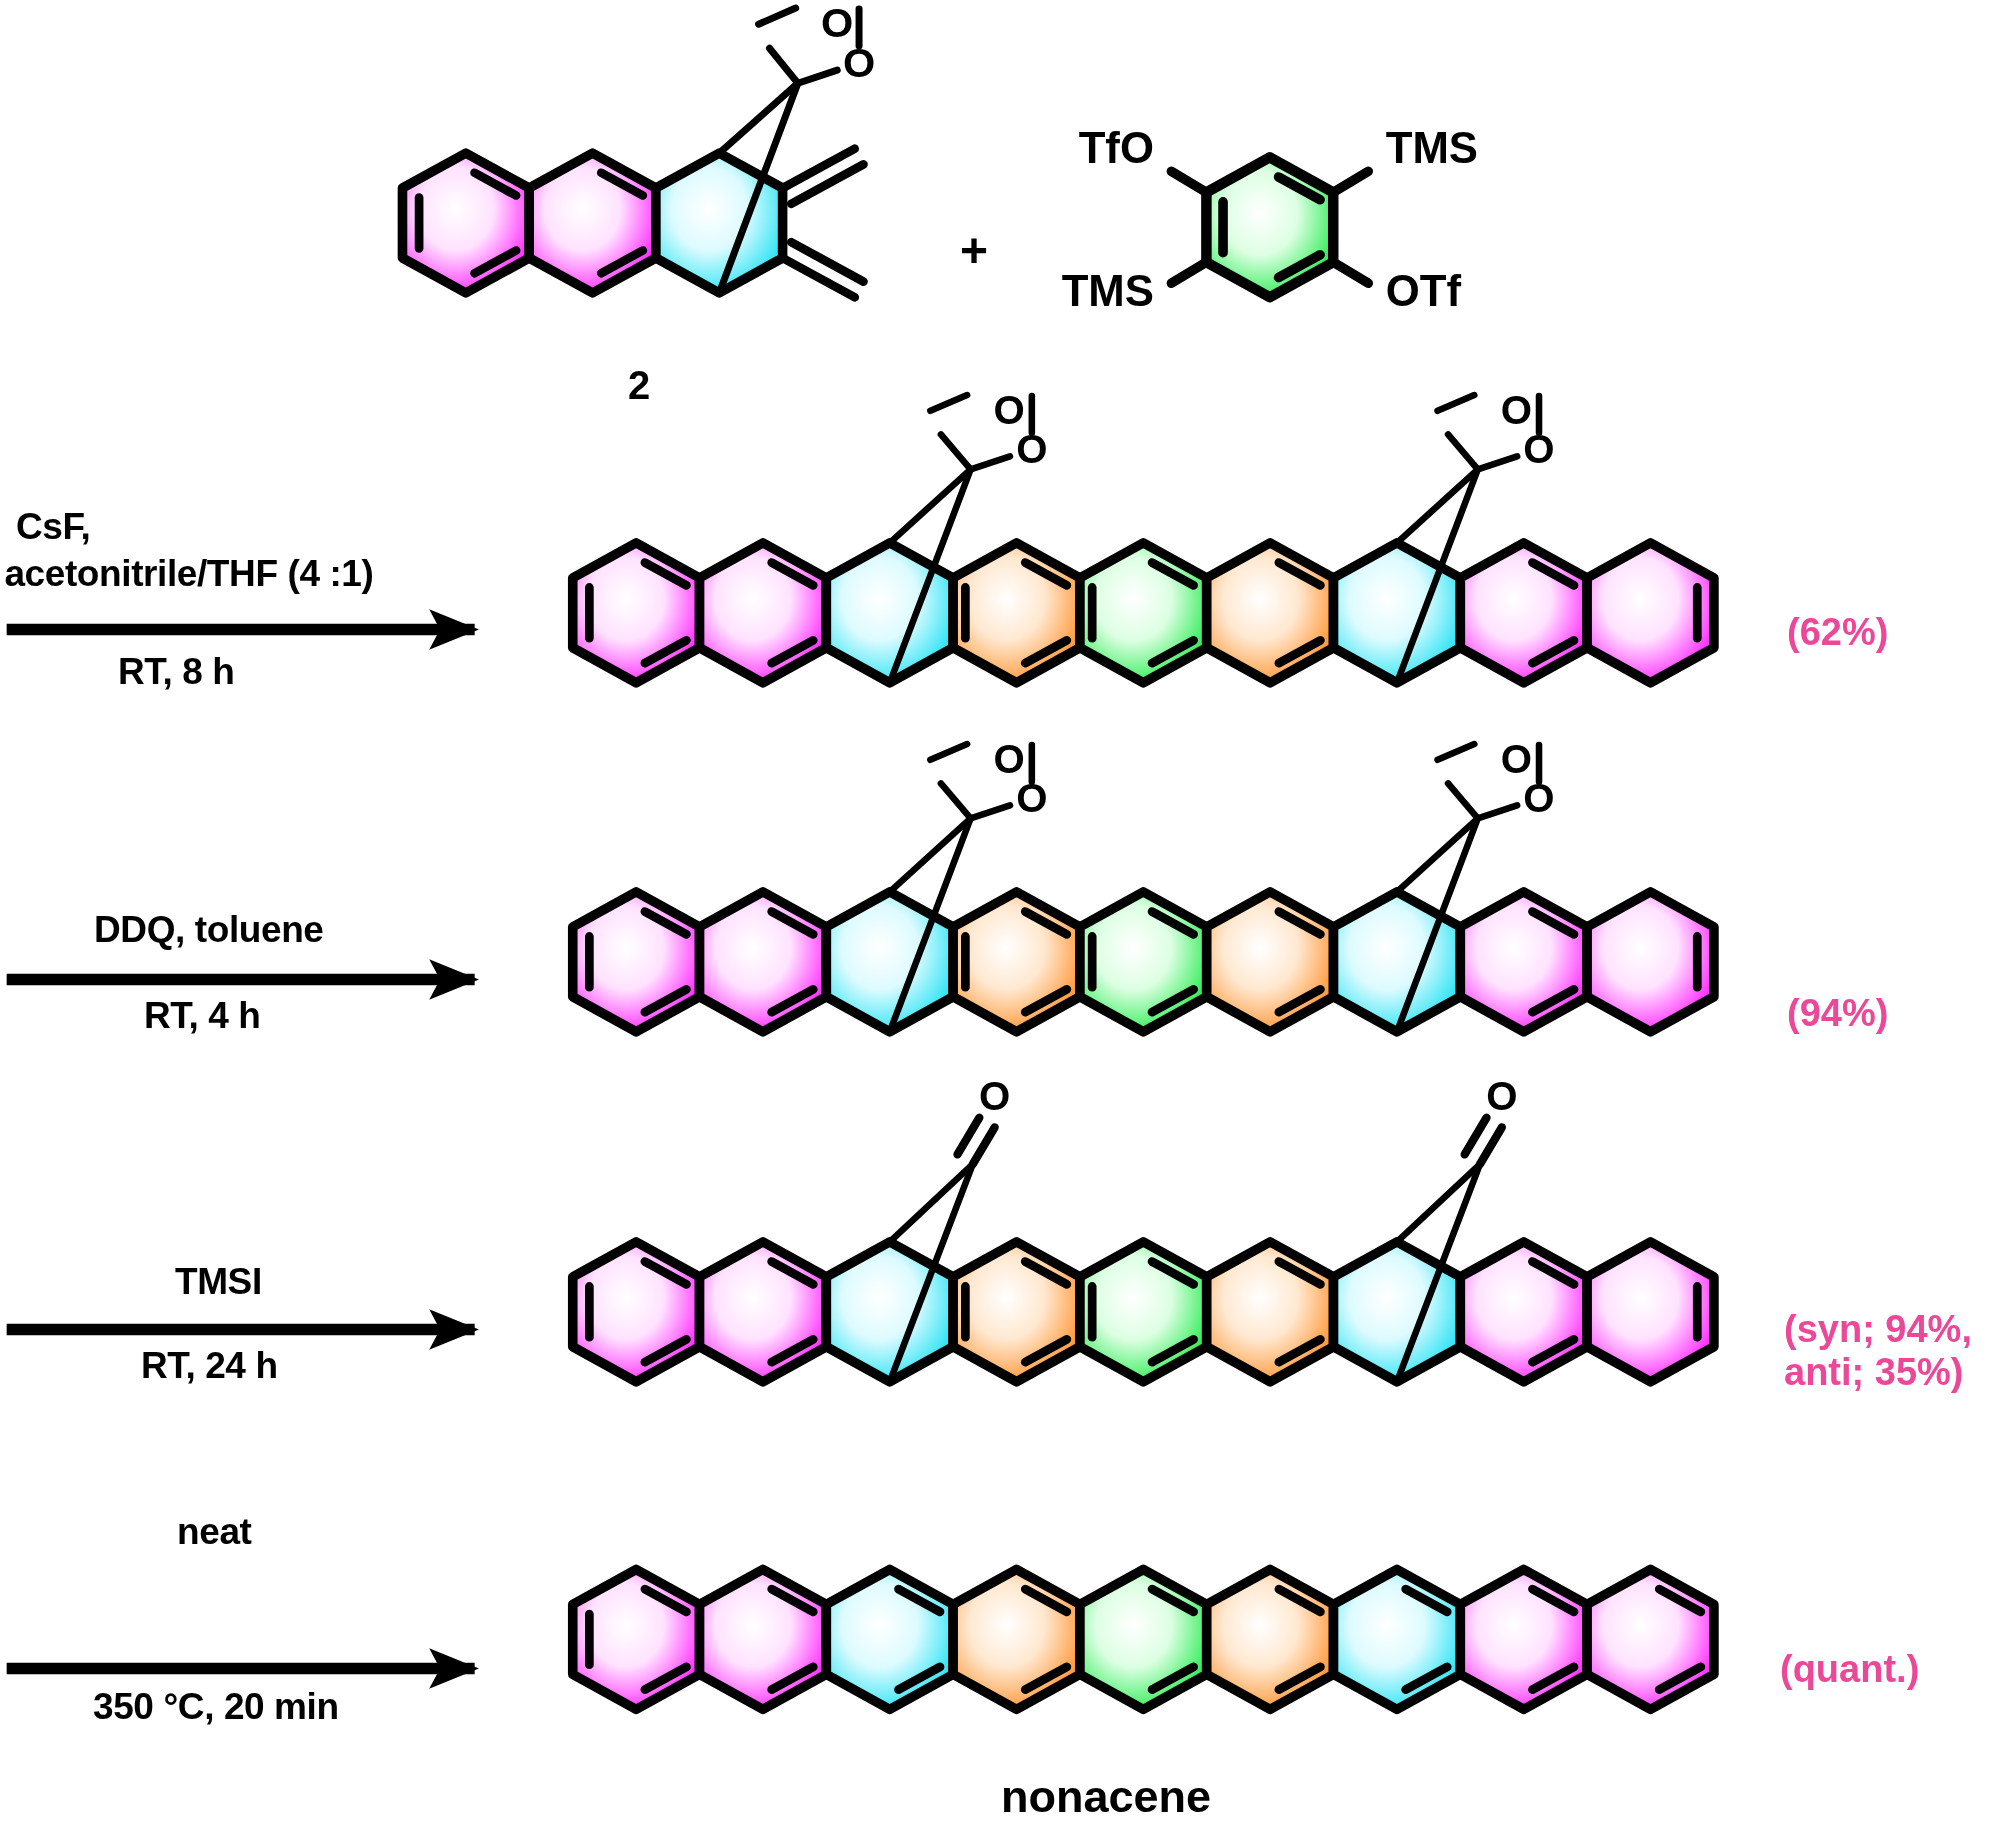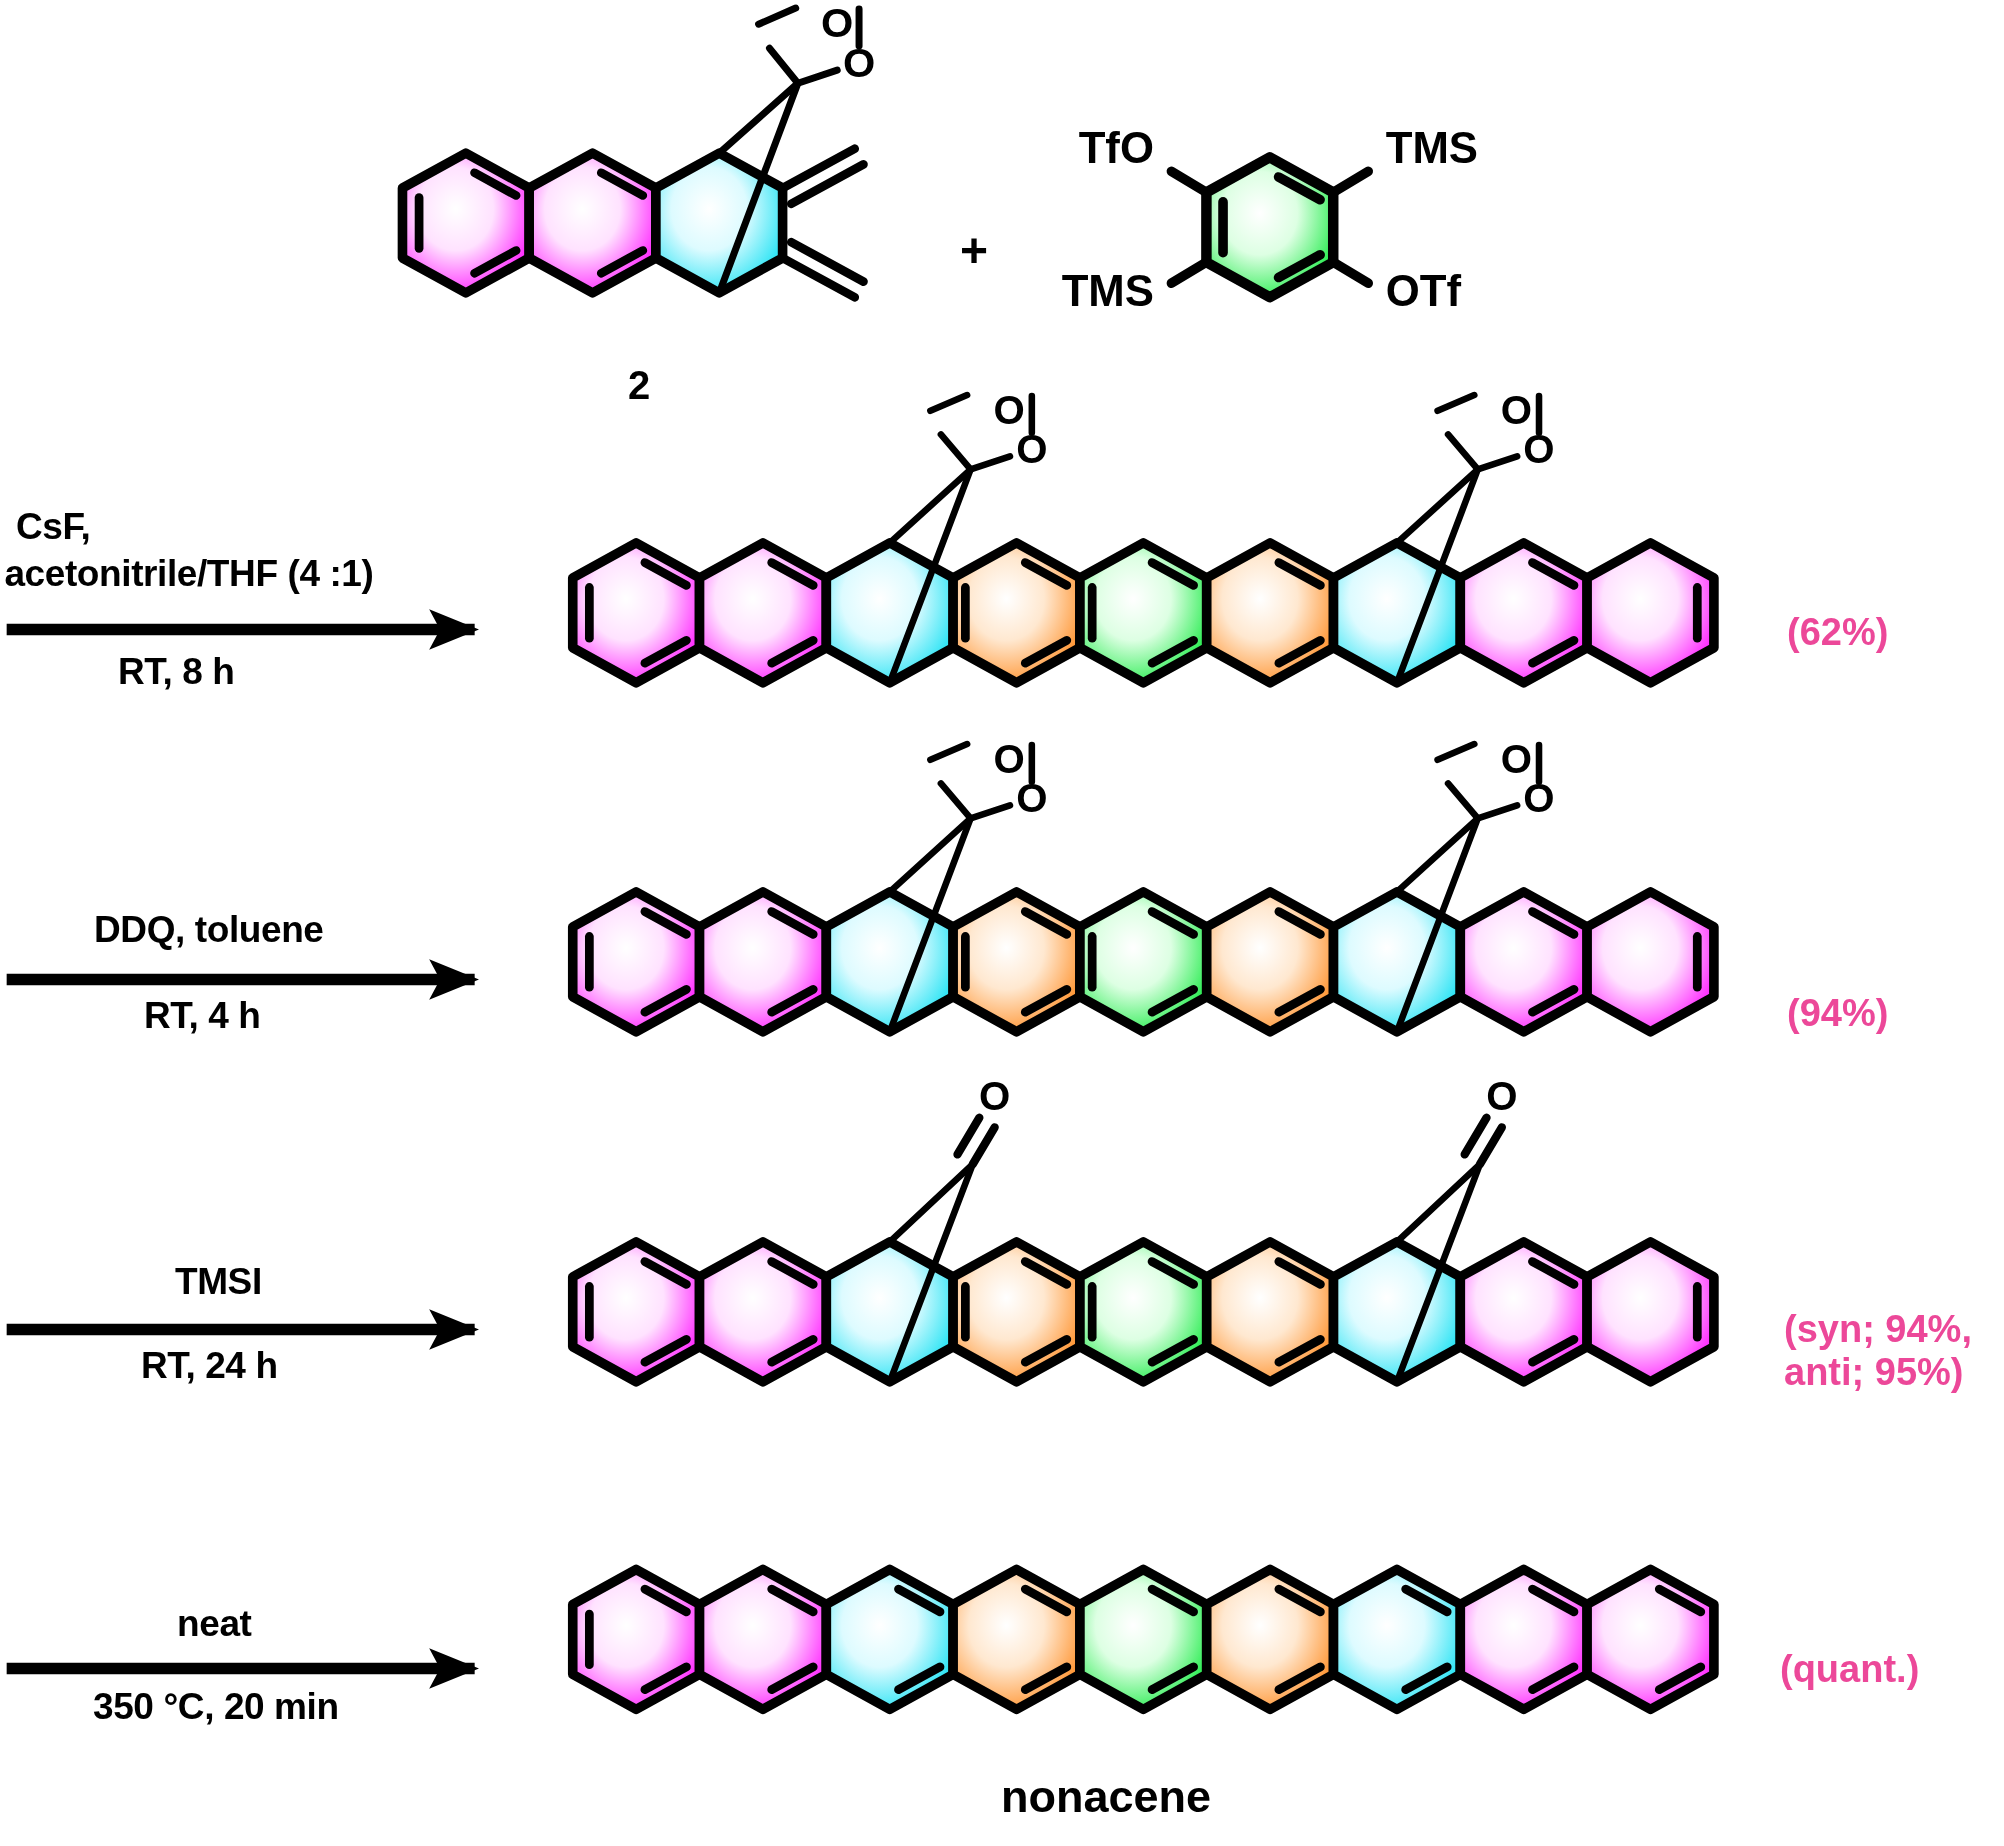--- a/index.html
+++ b/index.html
@@ -252,21 +252,21 @@
 
 <div class="abs cond-text" style="left:175px;top:1262px;">TMSI</div>
 <div class="abs" style="left:0px;top:1310px;">
   <svg width="516" height="39" viewBox="0 0 1180 90">
     <line x1="10" y1="45" x2="1090" y2="45" stroke="#000" stroke-width="26"></line>
     <polygon points="1100,45 985,-2 1010,45 985,92" fill="#000"></polygon>
   </svg>
 </div>
 <div class="abs cond-text" style="left:141px;top:1346px;">RT, 24 h</div>
 <div class="abs yield-text" style="left:1784px;top:1308px;">(syn; 94%,</div>
-<div class="abs yield-text" style="left:1784px;top:1351px;">anti; 95%)</div>
+<div class="abs yield-text" style="left:1784px;top:1351px;">anti; 35%)</div>
 
 <div class="abs" style="left:564px;top:1093px;">
   <svg width="1198" height="324" viewBox="0 0 2740 740">
     <g stroke="#000" stroke-width="22" stroke-linejoin="round" stroke-linecap="round">
       <polygon points="20,420 165,340 310,420 310,580 165,660 20,580" fill="url(#gM)"></polygon>
       <polygon points="310,420 455,340 600,420 600,580 455,660 310,580" fill="url(#gM)"></polygon>
       <polygon points="600,420 745,340 890,420 890,580 745,660 600,580" fill="url(#gC)"></polygon>
       <polygon points="890,420 1035,340 1180,420 1180,580 1035,660 890,580" fill="url(#gO)"></polygon>
       <polygon points="1180,420 1325,340 1470,420 1470,580 1325,660 1180,580" fill="url(#gG)"></polygon>
       <polygon points="1470,420 1615,340 1760,420 1760,580 1615,660 1470,580" fill="url(#gO)"></polygon>
@@ -310,21 +310,21 @@
         <line x1="2060" y1="140" x2="2110" y2="56"></line>
       </g>
     </g>
     <g font-family="Liberation Sans, sans-serif" font-size="92" font-weight="bold" fill="#000" stroke="none" text-anchor="middle">
       <text x="985" y="38">O</text>
       <text x="2145" y="38">O</text>
     </g>
   </svg>
 </div>
 
-<div class="abs cond-text" style="left:177px;top:1604px;">neat</div>
+<div class="abs cond-text" style="left:177px;top:1512px;">neat</div>
 <div class="abs" style="left:0px;top:1649px;">
   <svg width="516" height="39" viewBox="0 0 1180 90">
     <line x1="10" y1="45" x2="1090" y2="45" stroke="#000" stroke-width="26"></line>
     <polygon points="1100,45 985,-2 1010,45 985,92" fill="#000"></polygon>
   </svg>
 </div>
 <div class="abs cond-text" style="left:93px;top:1687px;">350 °C, 20 min</div>
 <div class="abs yield-text" style="left:1780px;top:1648px;">(quant.)</div>
 
 <div class="abs" style="left:564px;top:1565px;">

